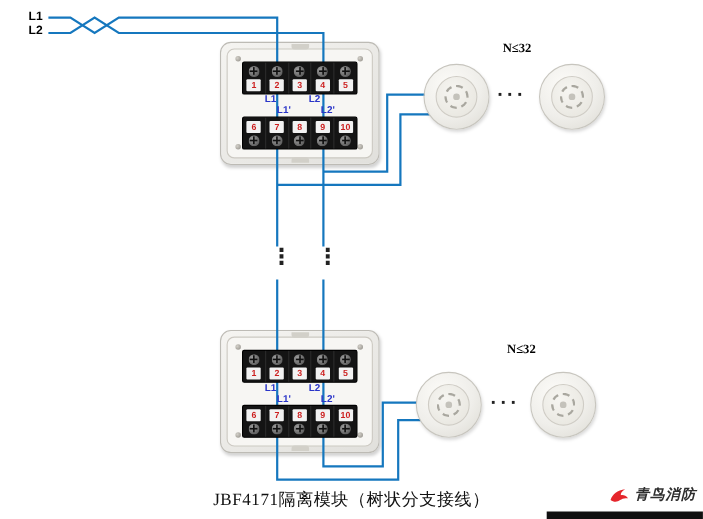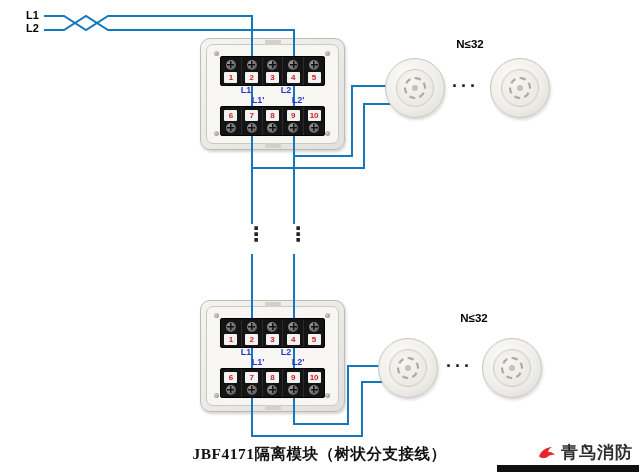--- a/index.html
+++ b/index.html
@@ -57,27 +57,27 @@
     border:1px solid #cfccc5; background:radial-gradient(circle at 40% 35%, #f6f5f1, #e6e4dd); }
   .det-vents { position:absolute; left:31%; top:31%; width:38%; height:38%; border-radius:50%;
     border:2px dashed #a9a79f; }
   .det-center { position:absolute; left:45%; top:45%; width:10%; height:10%; border-radius:50%;
     background:#c4c2bb; }
 
   .hdots { position:absolute; z-index:4; font-size:18px; font-weight:bold; color:#222; letter-spacing:3px; }
   .vdots { position:absolute; z-index:4; width:12px; text-align:center; font-size:20px;
     line-height:28px; font-weight:bold; color:#222; }
   .nlimit { position:absolute; z-index:4; width:64px; text-align:center; font-size:11.5px;
-    font-weight:bold; color:#000; }
+    font-weight:bold; color:#000;font-family:Liberation Serif, serif; }
 
   .caption { position:absolute; left:0; top:444px; width:100%; text-align:center; z-index:5;
-    font-family:"Liberation Serif","DejaVu Serif",serif; font-size:15.5px; font-weight:bold;
+    font-family:"Liberation Serif","DejaVu Serif",serif; font-size:15.5px; font-weight:normal;
     color:#111; letter-spacing:.5px; }
   .brand { position:absolute; right:6px; top:441px; display:flex; align-items:center; gap:4px; z-index:5; }
-  .brand-text { font-size:17px; font-weight:bold; color:#2e2e2e; letter-spacing:1px; }
+  .brand-text { font-size:13px; font-weight:bold; color:#2e2e2e; letter-spacing:1px;font-style:italic; }
   .bottombar { position:absolute; left:497px; top:465px; width:142px; height:7px; background:#101010; z-index:5; }
 </style>
 </head>
 <body>
 
 <div class="feed">
   <div>L1</div>
   <div>L2</div>
 </div>
 

